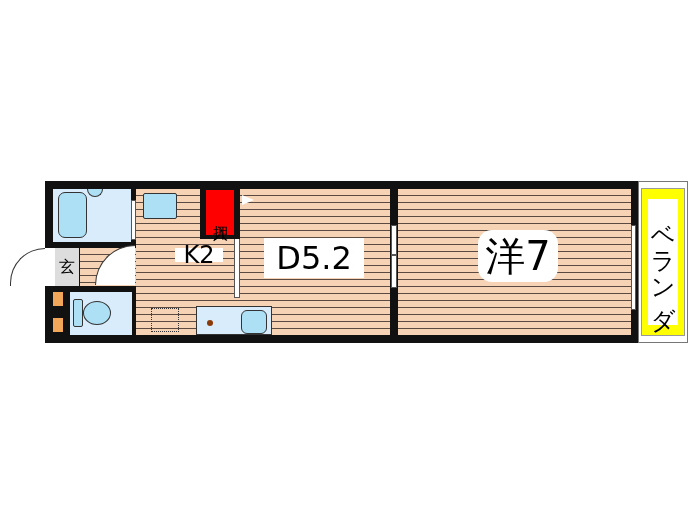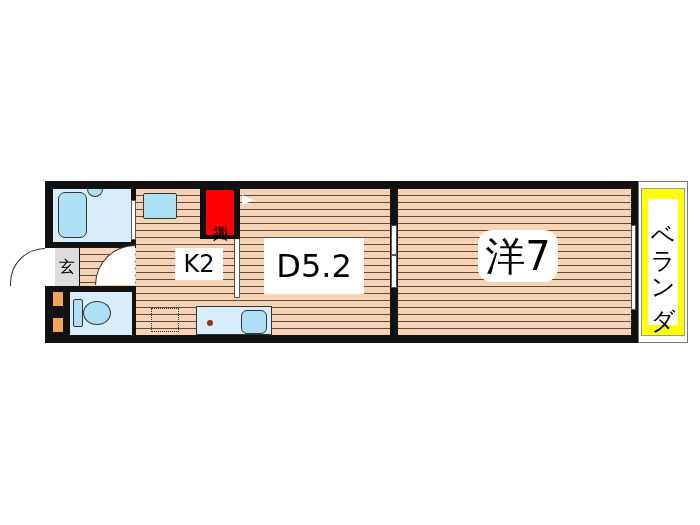--- a/index.html
+++ b/index.html
@@ -21,26 +21,26 @@
 <div class="abs floor" style="left:398px;top:189px;width:233px;height:146px;"></div>
 <div class="abs label-box" style="left:478px;top:230px;width:80px;height:52px;font-size:40px;border-radius:14px;">
   <span>洋7</span>
 </div>
 
 <div class="abs wall" style="left:390px;top:189px;width:8px;height:146px;"></div>
 <div class="abs sash" style="left:391px;top:225px;width:6px;height:30px;"></div>
 <div class="abs sash" style="left:391px;top:255px;width:6px;height:33px;"></div>
 
 <div class="abs floor" style="left:240px;top:189px;width:150px;height:146px;"></div>
-<div class="abs label-box" style="left:264px;top:238px;width:100px;height:56px;font-size:32px;">
+<div class="abs label-box" style="left:264px;top:238px;width:100px;height:40px;font-size:32px;">
   <span>D5.2</span>
 </div>
 
 <div class="abs floor" style="left:136px;top:189px;width:104px;height:146px;"></div>
-<div class="abs label-box" style="left:175px;top:248px;width:48px;height:32px;font-size:24px;">
+<div class="abs label-box" style="left:175px;top:248px;width:48px;height:14px;font-size:24px;">
   <span>K2</span>
 </div>
 <div class="abs sash" style="left:234px;top:238px;width:6px;height:60px;"></div>
 
 <div class="abs fixture" style="left:143px;top:193px;width:34px;height:26px;border-radius:2px;"></div>
 
 <div class="abs wall" style="left:200px;top:189px;width:40px;height:50px;"></div>
 <div class="abs label-box" style="left:206px;top:190px;width:28px;height:45px;background:#ff0000;font-size:15px;writing-mode:vertical-rl;">
   <span>押入</span>
 </div>

